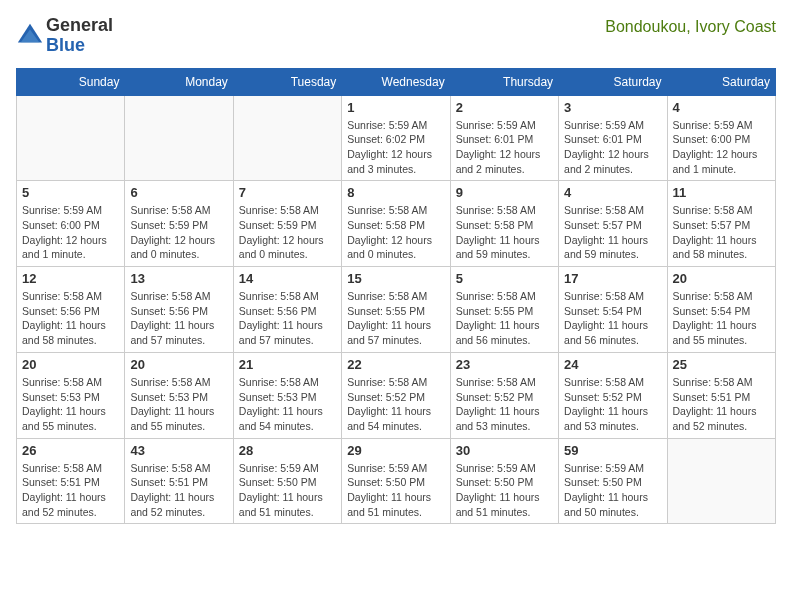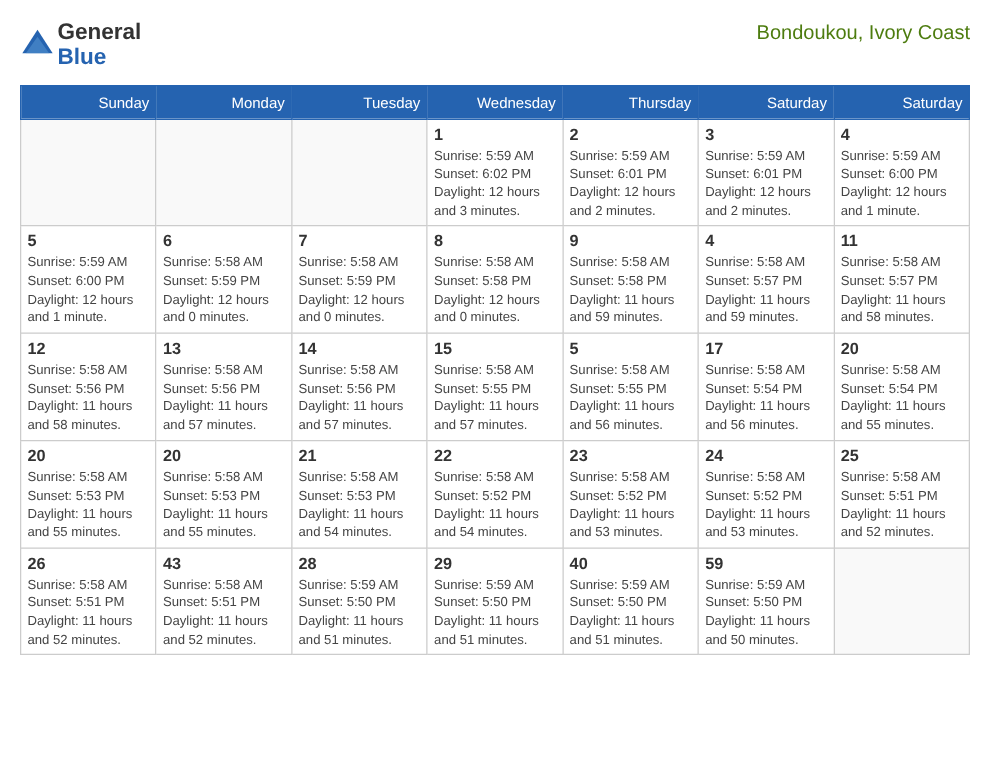--- a/index.html
+++ b/index.html
@@ -238,21 +238,21 @@
         </td>
         <td>
           <div class="day-number">28</div>
           <div class="day-info">Sunrise: 5:59 AM<br>Sunset: 5:50 PM<br>Daylight: 11 hours<br>and 51 minutes.</div>
         </td>
         <td>
           <div class="day-number">29</div>
           <div class="day-info">Sunrise: 5:59 AM<br>Sunset: 5:50 PM<br>Daylight: 11 hours<br>and 51 minutes.</div>
         </td>
         <td>
-          <div class="day-number">40</div>
+          <div class="day-number">30</div>
           <div class="day-info">Sunrise: 5:59 AM<br>Sunset: 5:50 PM<br>Daylight: 11 hours<br>and 51 minutes.</div>
         </td>
         <td>
           <div class="day-number">59</div>
           <div class="day-info">Sunrise: 5:59 AM<br>Sunset: 5:50 PM<br>Daylight: 11 hours<br>and 50 minutes.</div>
         </td>
         <td class="empty"></td>
       </tr>
     </tbody>
 </table>

